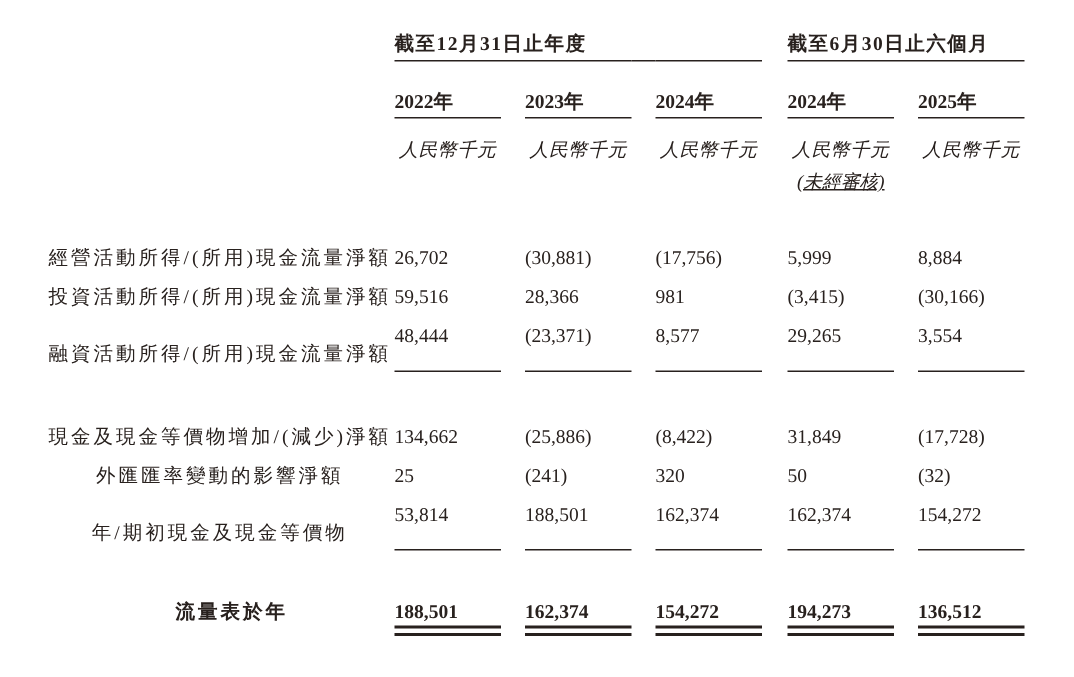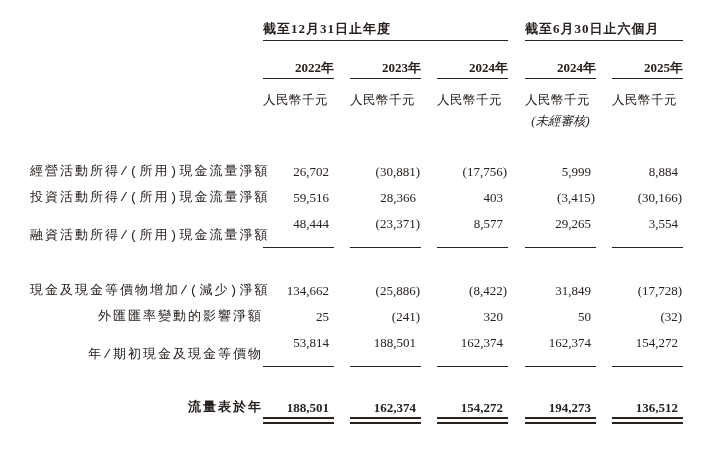--- a/index.html
+++ b/index.html
@@ -36,56 +36,57 @@
     text-align: left;
     font-weight: bold;
     letter-spacing: 1px;
     border-bottom: 1.5px solid #28211e;
     padding-bottom: 4px;
     white-space: nowrap;
   }
   
   .r-years td { height: 34px; }
   td.year-cell {
-    text-align: right;
+    text-align: left;
     font-weight: bold;
     border-bottom: 1.2px solid #28211e;
     padding-bottom: 3px;
     white-space: nowrap;
   }
   
   .r-unit td { height: 29px; }
   td.unit-cell {
-    text-align: left;
+    text-align: center;
+    font-style: italic;
     letter-spacing: 0.5px;
     white-space: nowrap;
     font-size: 12.5px;
   }
   
   .r-unaudited td { height: 21px; }
   td.note-cell {
     text-align: center;
     font-style: italic;
     white-space: nowrap;
     font-size: 12.5px;
+    text-decoration: underline;
   }
   
   tr.spacer-a td { height: 24px; }
   tr.spacer-b td { height: 24px; }
   tr.spacer-c td { height: 22px; }
   
   .r-data td { height: 26px; }
   td.lbl {
-    text-align: right;
+    text-align: center;
     letter-spacing: 2px;
     white-space: nowrap;
-    font-family: Liberation Mono, monospace;
   }
   td.num {
-    text-align: right;
+    text-align: left;
     padding-right: 5px;
     white-space: nowrap;
   }
   td.num.neg { padding-right: 1px; }
   tr.ruled td.num {
     border-bottom: 1.5px solid #28211e;
     padding-bottom: 16px;
   }
   tr.ruled td.lbl { padding-bottom: 4px; }
   
@@ -183,21 +184,21 @@
       <td class="gap"></td>
       <td class="num">8,884</td>
     </tr>
 
     <tr class="r-data">
       <td class="lbl">投資活動所得/(所用)現金流量淨額</td>
       <td class="num">59,516</td>
       <td class="gap"></td>
       <td class="num">28,366</td>
       <td class="gap"></td>
-      <td class="num">403</td>
+      <td class="num">981</td>
       <td class="gap"></td>
       <td class="num neg">(3,415)</td>
       <td class="gap"></td>
       <td class="num neg">(30,166)</td>
     </tr>
 
     <tr class="r-data ruled">
       <td class="lbl">融資活動所得/(所用)現金流量淨額</td>
       <td class="num">48,444</td>
       <td class="gap"></td>

